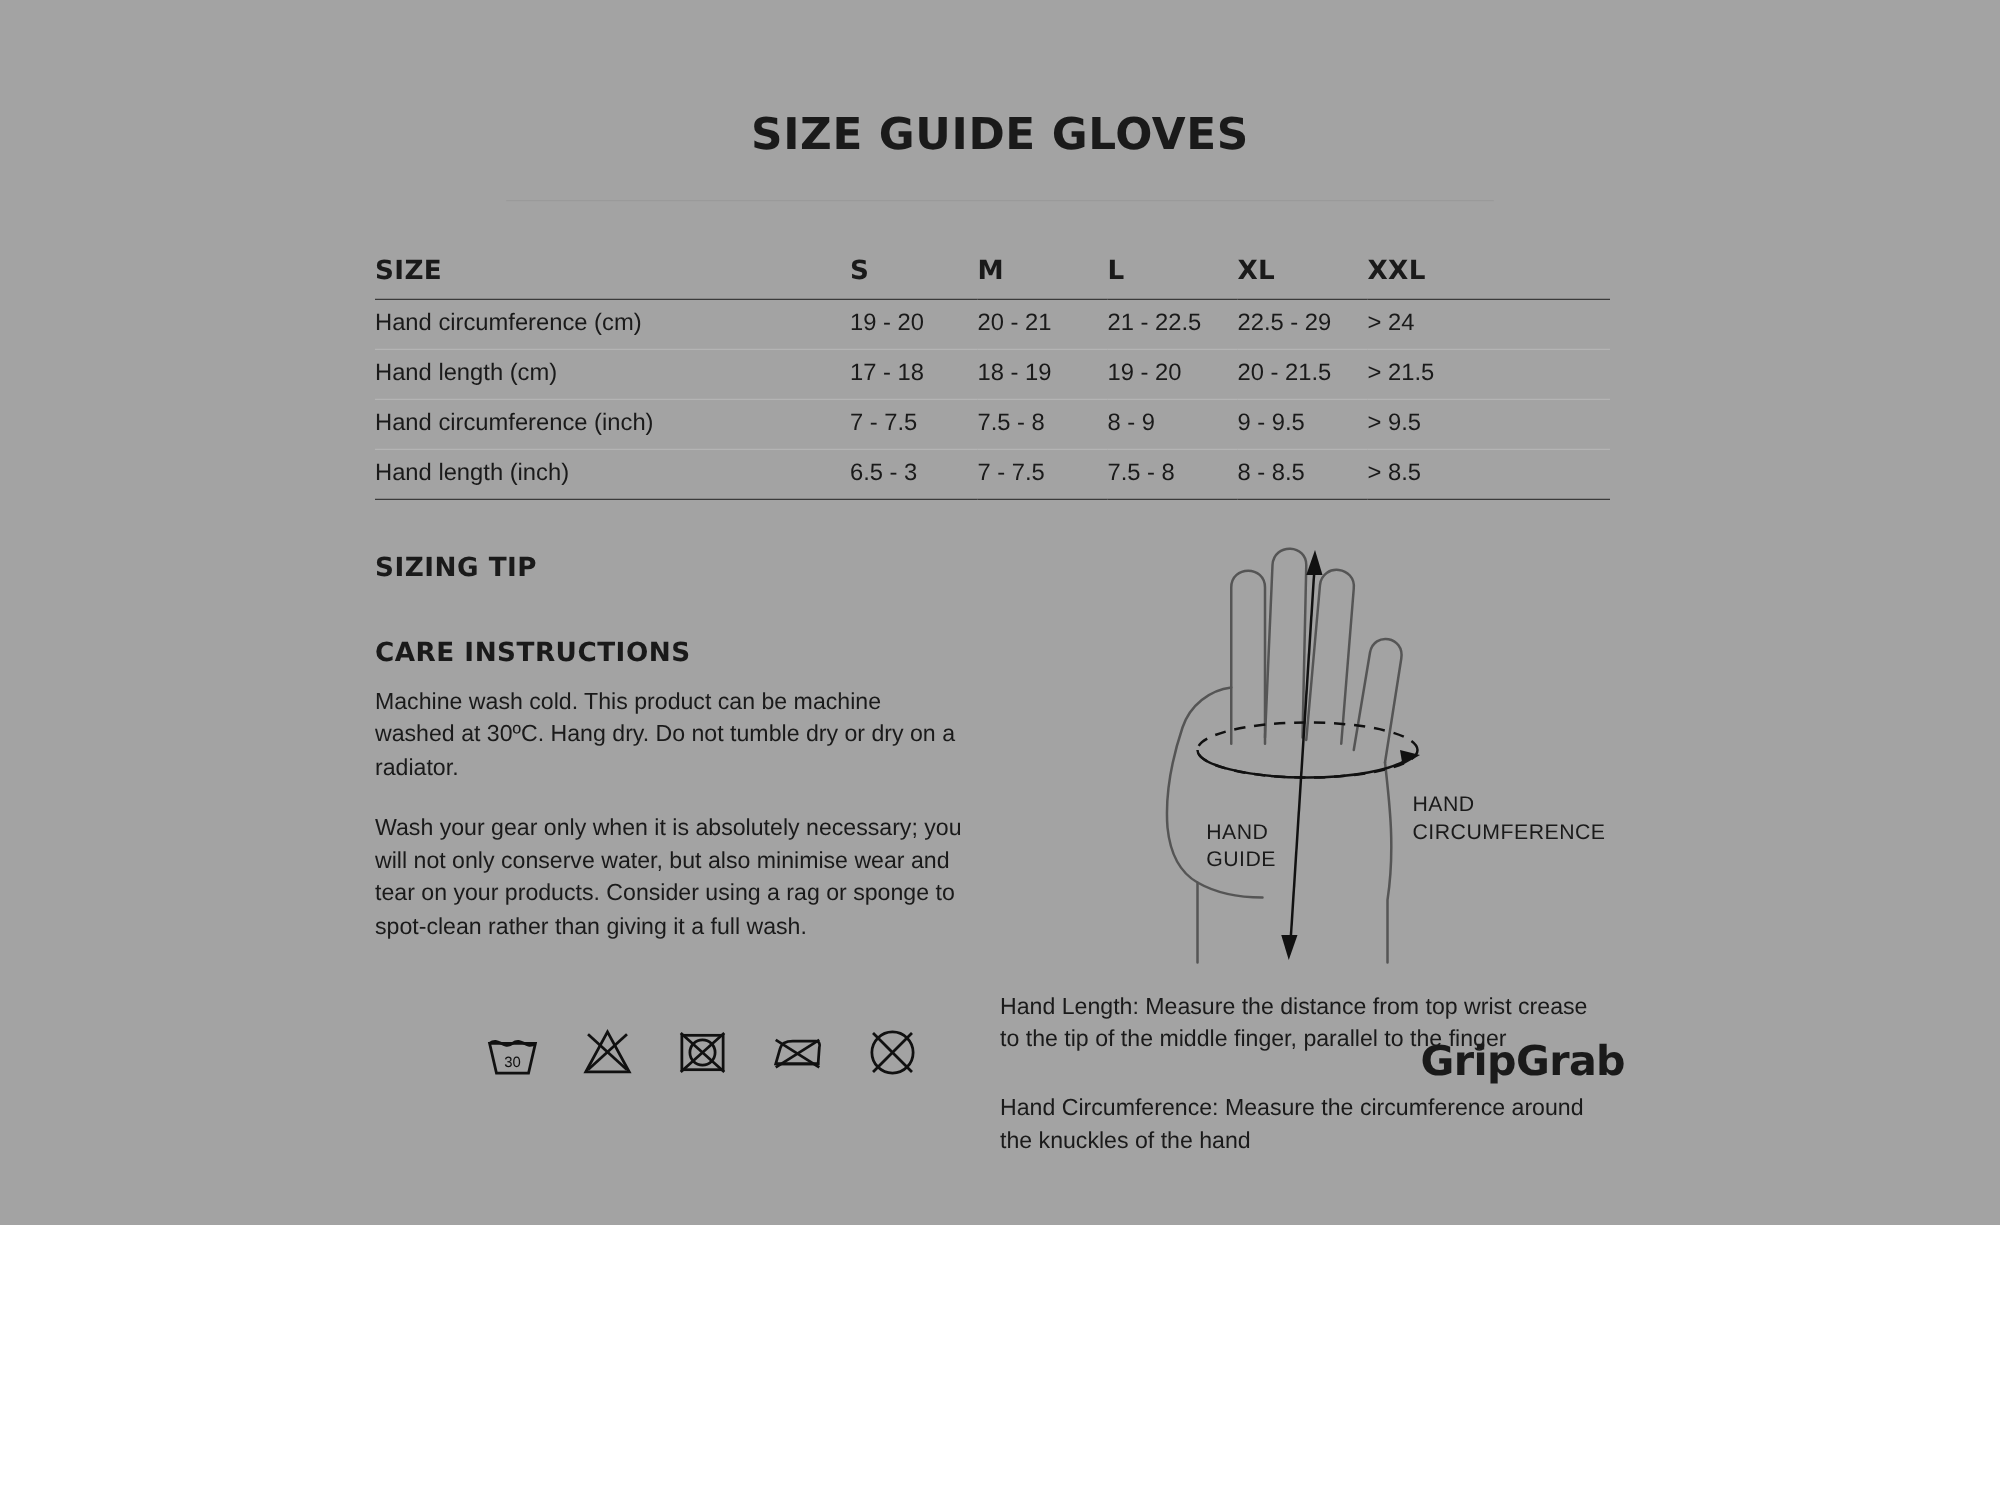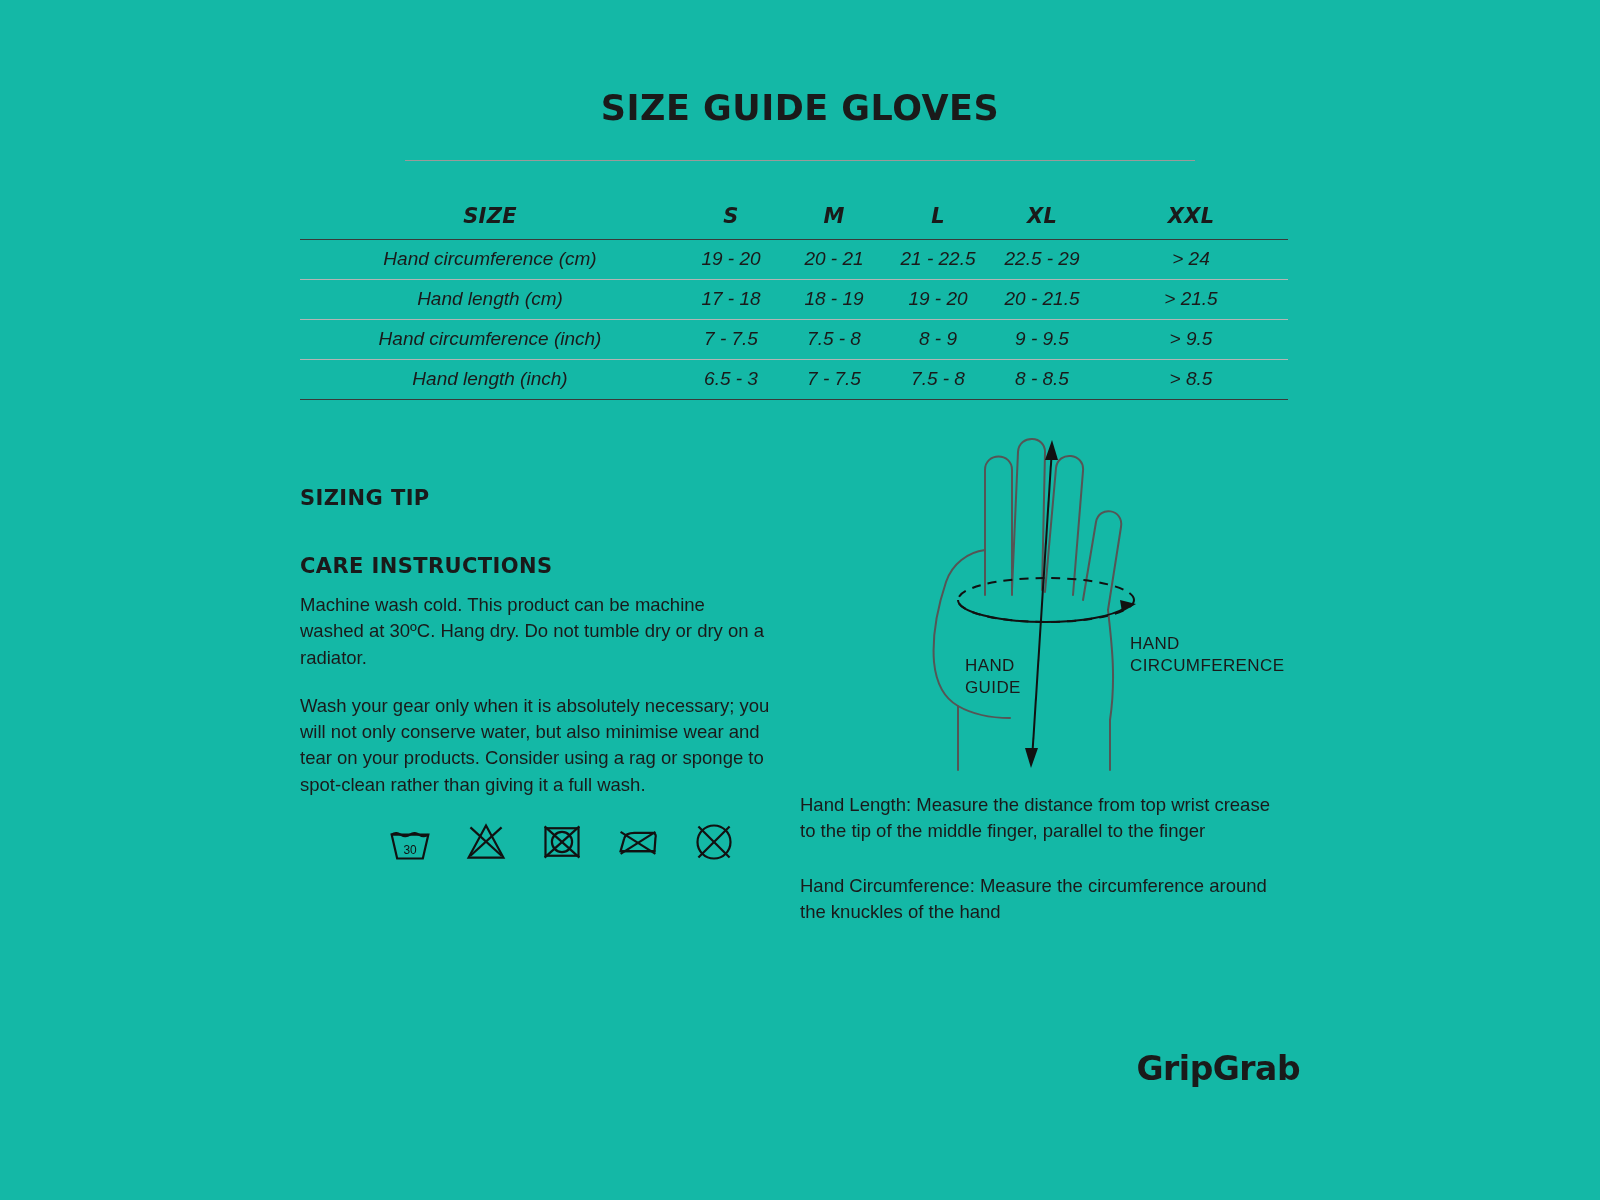--- a/index.html
+++ b/index.html
@@ -12,22 +12,22 @@
     height: 1200px;
     font-family: "Liberation Sans", sans-serif;
     color: #1a1a1a;
     position: relative;
     overflow: hidden;
   }
   .page {
     position: absolute;
     left: 0; top: 0;
     width: 1600px;
-    height: 1200px;
-    background: #14b8a6;
+    height: 980px;
+    background: #a3a3a3;
   }
   
   .title {
     position: absolute;
     left: 0; right: 0;
     top: 88px;
     text-align: center;
     font-size: 35px;
     font-weight: bold;
     letter-spacing: 0.5px;
@@ -48,25 +48,24 @@
     top: 196px;
     width: 988px;
   }
   table.size-table {
     border-collapse: collapse;
     width: 988px;
     font-size: 19px;
   }
   table.size-table th,
   table.size-table td {
-    text-align: center;
+    text-align: left;
     padding: 8px 0 9px 0;
     font-weight: normal;
     vertical-align: baseline;
-    font-style: italic;
   }
   table.size-table thead th {
     font-weight: bold;
     font-size: 21px;
     padding-bottom: 11px;
     font-family: "DejaVu Sans", sans-serif;
     letter-spacing: 0.3px;
   }
   table.size-table thead tr {
     border-bottom: 1.5px solid #3a3a3a;
@@ -83,21 +82,20 @@
   .col-l  { width: 104px; }
   .col-xl { width: 104px; }
   .col-xxl{ width: auto; }
 
   
   .left-col {
     position: absolute;
     left: 300px;
     top: 442px;
     width: 480px;
-    margin-top: 44px;
   }
   .heading {
     font-size: 21px;
     font-weight: bold;
     font-family: "DejaVu Sans", sans-serif;
     letter-spacing: 0.4px;
     margin: 0 0 14px 0;
   }
   .heading.second { margin-top: 44px; }
   .body-text {

